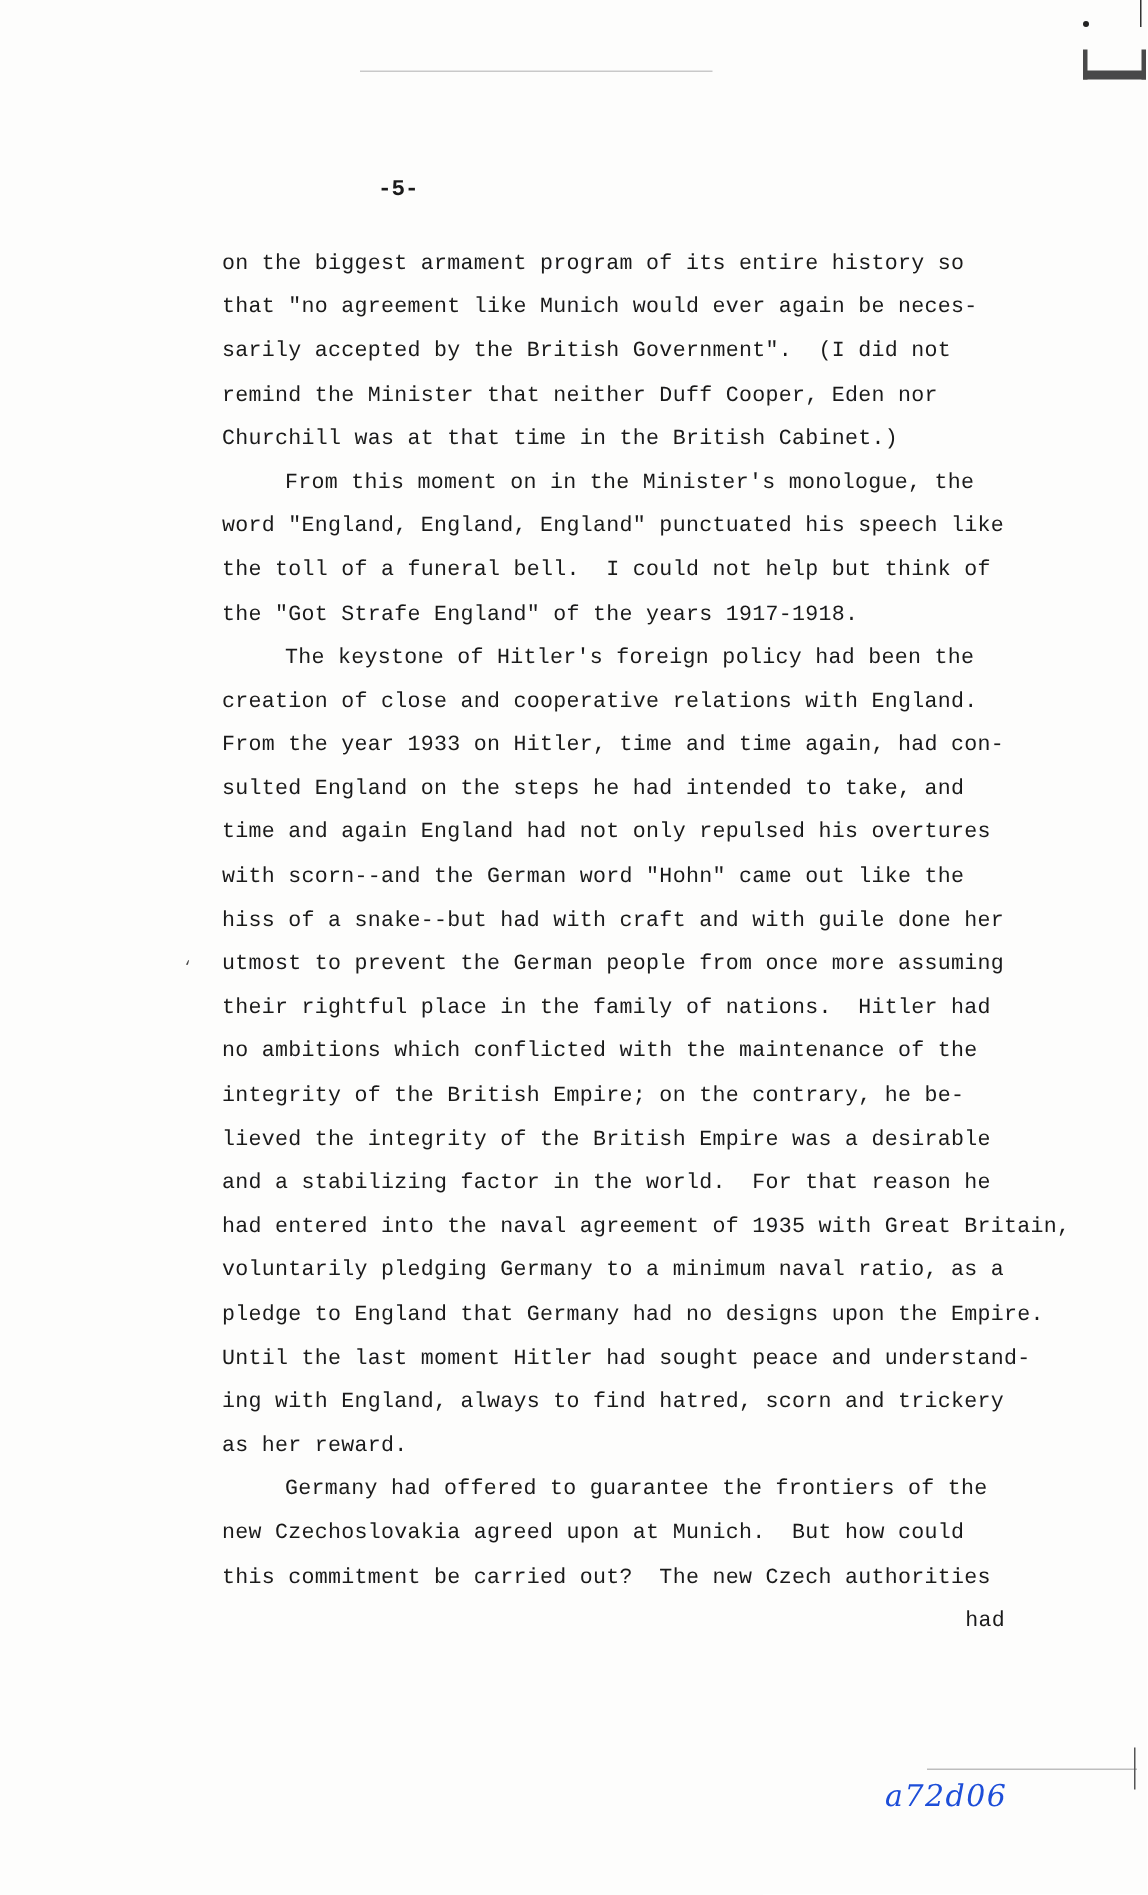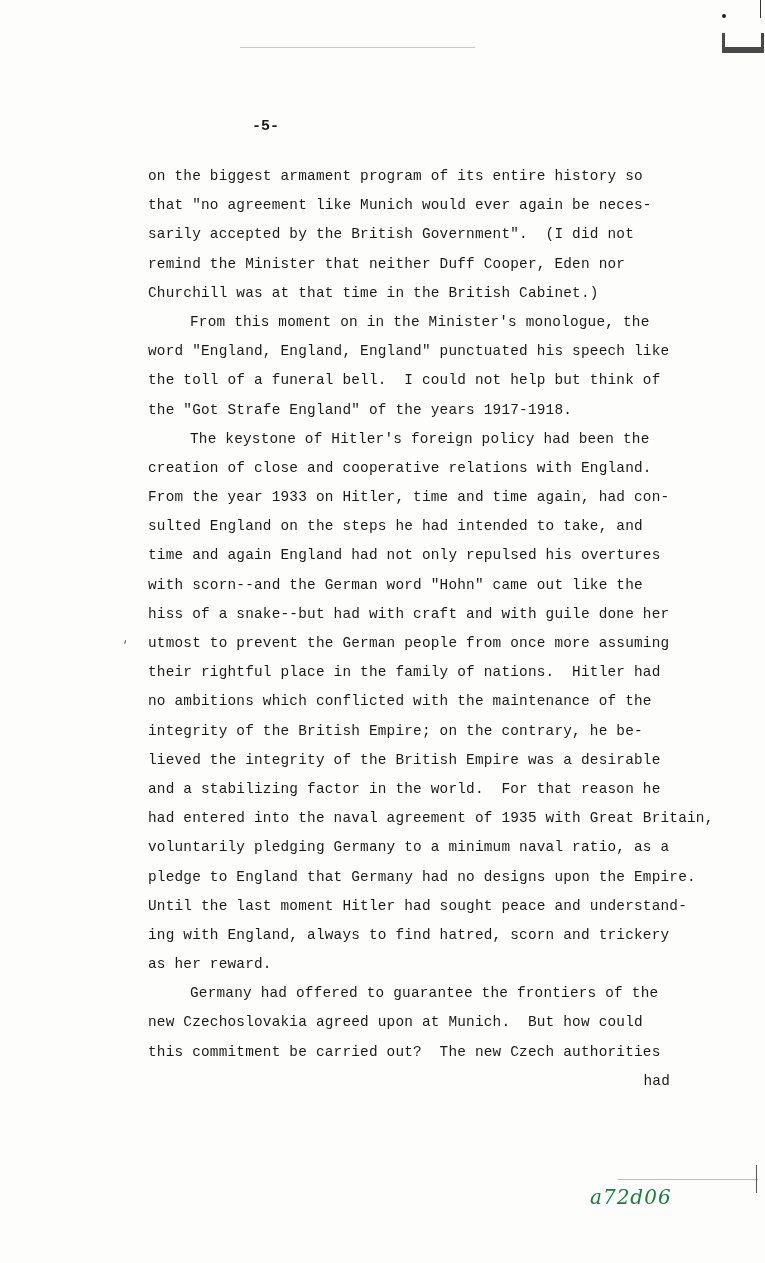--- a/index.html
+++ b/index.html
@@ -99,21 +99,21 @@
       font-size: 10px;
       color: #444;
     }
     .handwritten {
       position: absolute;
       left: 590px;
       top: 1185px;
       font-family: "DejaVu Serif", serif;
       font-size: 20px;
       font-style: italic;
-      color: #15803d;
+      color: #1d4ed8;
       letter-spacing: 1px;
     }
     .bottom-rule {
       position: absolute;
       left: 618px;
       top: 1179px;
       width: 140px;
       height: 1px;
       background: #bdbdbd;
     }

